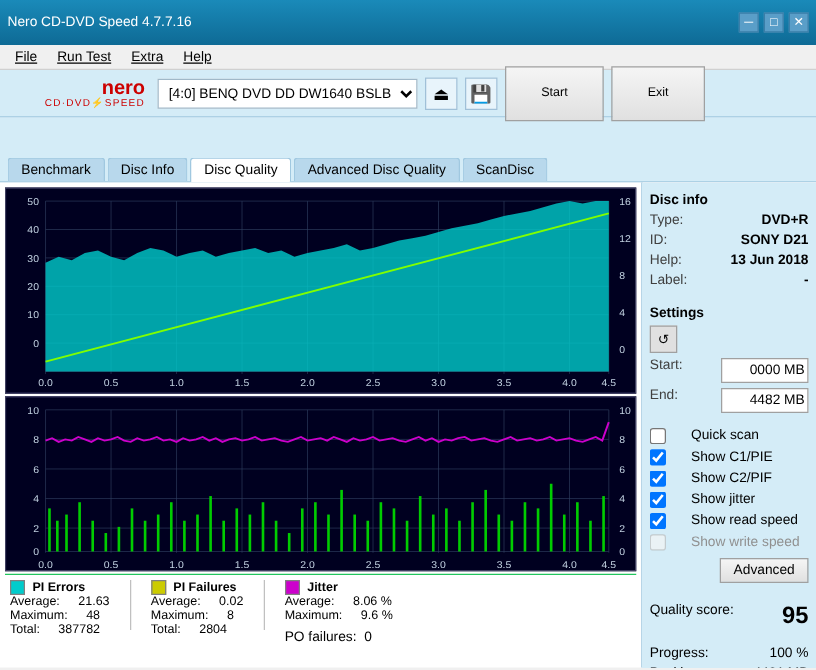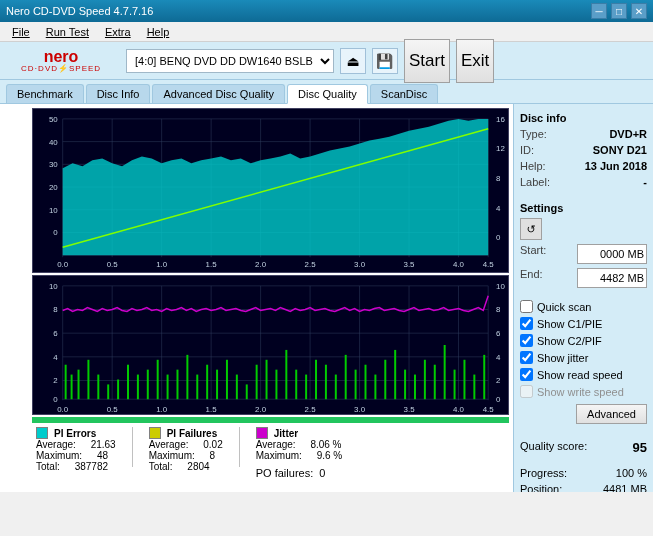--- a/index.html
+++ b/index.html
@@ -9,21 +9,21 @@
       overflow: hidden;
       font-family: 'Segoe UI', Tahoma, Arial, sans-serif;
       font-size: 11px;
       background: #f0f0f0;
     }
 
     
     .title-bar {
       background: linear-gradient(to bottom, #1a8ab9, #0e6a95);
       color: white;
-      height: 22px;
+      height: 36px;
       display: flex;
       align-items: center;
       justify-content: space-between;
       padding: 0 6px;
       font-size: 11px;
     }
     .title-bar-title { font-weight: normal; }
     .title-bar-controls { display: flex; gap: 4px; }
     .title-bar-btn {
       width: 16px; height: 16px;
@@ -59,21 +59,21 @@
       align-items: center;
       padding: 0 6px;
       gap: 6px;
       border-bottom: 1px solid #a0c8e0;
     }
     .nero-logo {
       width: 110px;
       height: 30px;
       display: flex;
       flex-direction: column;
-      align-items: center;
+      align-items: flex-end;
       justify-content: center;
       margin-right: 4px;
     }
     .nero-logo-top {
       font-size: 16px;
       font-weight: bold;
       color: #cc0000;
       line-height: 1;
     }
     .nero-logo-bottom {
@@ -93,43 +93,44 @@
     .toolbar-icon-btn {
       width: 26px; height: 26px;
       background: #e8f4fb;
       border: 1px solid #a0c0d8;
       display: flex; align-items: center; justify-content: center;
       cursor: pointer;
       font-size: 14px;
     }
     .toolbar-btn {
       height: 44px;
-      padding: 0 4px;
+      padding: 0 28px;
       background: linear-gradient(to bottom, #f5f5f5, #e0e0e0);
       border: 1px solid #a0a0a0;
       cursor: pointer;
-      font-size: 17px;
+      font-size: 10px;
     }
 
     
     .tabs {
       background: #d4ecf7;
       display: flex;
       padding: 4px 6px 0;
       border-bottom: 1px solid #a0c8e0;
     }
     .tab {
       padding: 3px 10px;
       border: 1px solid #a0c8e0;
       border-bottom: none;
       background: #b8d8ec;
       cursor: pointer;
       font-size: 11px;
       margin-right: 2px;
       border-radius: 3px 3px 0 0;
+      margin-top: 28px;
     }
     .tab.active {
       background: white;
       border-bottom: 1px solid white;
       margin-bottom: -1px;
     }
 
     
     .main-content {
       display: flex;
@@ -137,21 +138,20 @@
       height: 388px;
     }
 
     
     .chart-area {
       flex: 1;
       padding: 4px;
       display: flex;
       flex-direction: column;
       gap: 0;
-      margin-left: 28px;
     }
 
     
     .chart-upper {
       height: 165px;
       position: relative;
       background: #000030;
       border: 1px solid #404060;
     }
     .chart-lower {
@@ -160,21 +160,21 @@
       background: #000030;
       border: 1px solid #404060;
       margin-top: 2px;
     }
 
     
     .stats-row {
       display: flex;
       gap: 12px;
       padding: 4px 4px;
-      border-top: 6px solid #22c55e;
+      border-top: 1px solid #22c55e;
       margin-top: 2px;
     }
     .stat-group {
       display: flex;
       flex-direction: column;
     }
     .stat-label {
       font-size: 10px;
       font-weight: bold;
     }
@@ -242,22 +242,22 @@
       height: 20px;
       font-size: 11px;
       border: 1px solid #a0a0a0;
       background: white;
       text-align: right;
       padding-right: 2px;
     }
 
     .checkbox-row {
       display: flex;
-      align-items: center;
-      gap: 4px;
+      align-items: flex-start;
+      gap: 20px;
       font-size: 11px;
     }
     .checkbox-row input[type="checkbox"] {
       margin: 0;
     }
 
     .advanced-btn {
       background: linear-gradient(to bottom, #f5f5f5, #e0e0e0);
       border: 1px solid #a0a0a0;
       padding: 3px 10px;
@@ -328,22 +328,22 @@
   </select>
   <div class="toolbar-icon-btn">⏏</div>
   <div class="toolbar-icon-btn">💾</div>
   <button class="toolbar-btn">Start</button>
   <button class="toolbar-btn">Exit</button>
 </div>
 
 <div class="tabs">
   <div class="tab">Benchmark</div>
   <div class="tab">Disc Info</div>
+  <div class="tab active">Disc Quality</div>
   <div class="tab">Advanced Disc Quality</div>
-  <div class="tab active">Disc Quality</div>
   <div class="tab">ScanDisc</div>
 </div>
 
 <div class="main-content">
 
   <div class="chart-area">
 
     <div class="chart-upper">
       <svg class="chart-svg" viewBox="0 0 480 165" preserveAspectRatio="none" xmlns="http://www.w3.org/2000/svg">
 
@@ -596,21 +596,21 @@
       <input type="checkbox" disabled="" style="">
       <label style="color:#909090;">Show write speed</label>
     </div>
 
     <button class="advanced-btn">Advanced</button>
 
     <div class="divider"></div>
 
     <div class="quality-score-row">
       <span>Quality score:</span>
-      <span style="font-weight:bold; font-size:13px;">95</span>
+      <span style="font-weight:bold; font-size:19px;">95</span>
     </div>
 
     <div class="divider"></div>
 
     <div class="progress-row">
       <span>Progress:</span>
       <span>100 %</span>
     </div>
     <div class="progress-row">
       <span>Position:</span>

